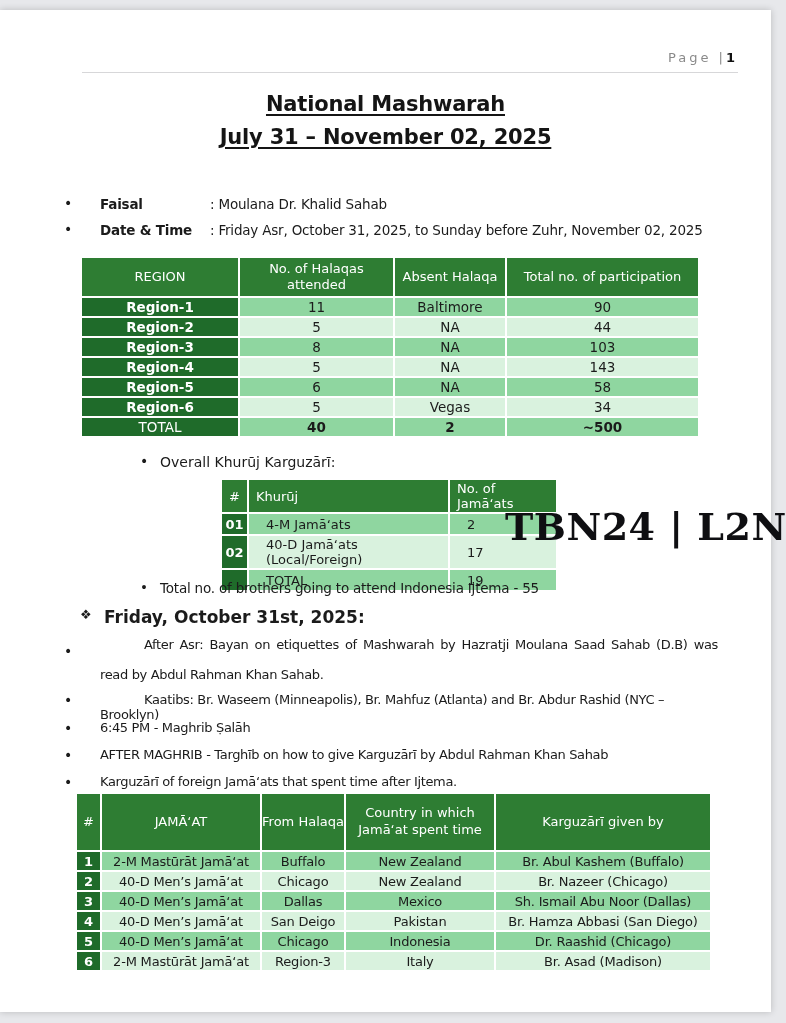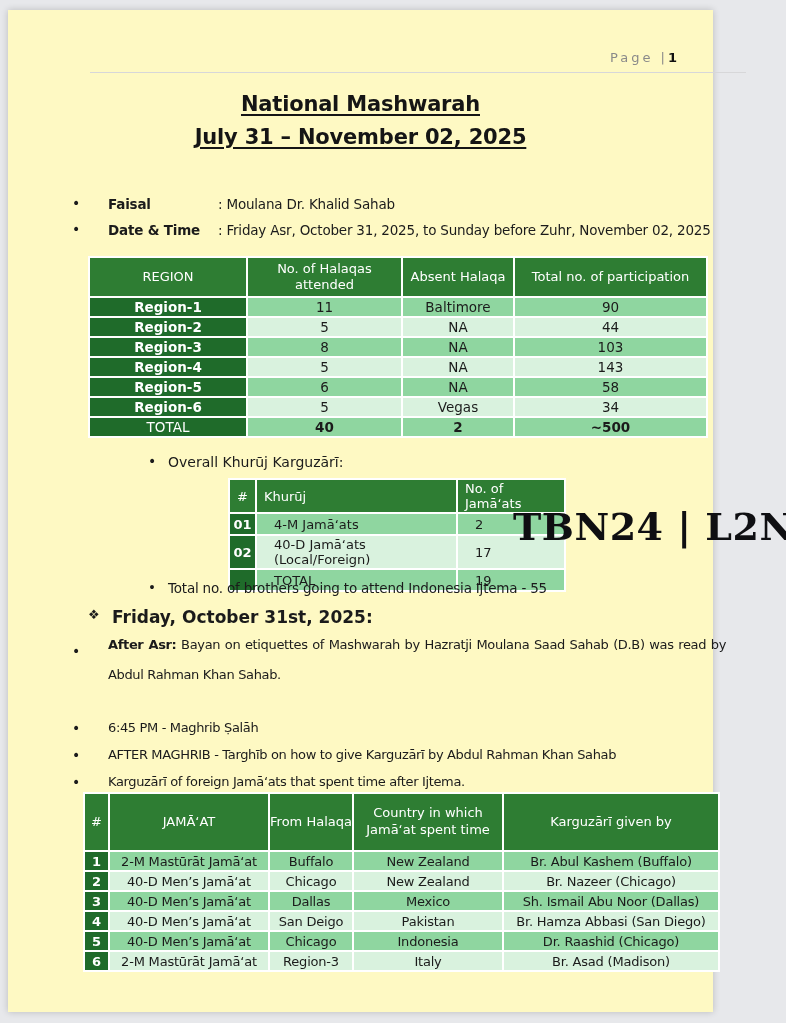--- a/index.html
+++ b/index.html
@@ -14,22 +14,22 @@
   *{box-sizing:border-box;margin:0;padding:0;}
   html,body{width:786px;height:1023px;}
   body{
     background:#e7e8eb;
     font-family:"DejaVu Sans", sans-serif;
     color:var(--text);
     position:relative;
     overflow:hidden;
   }
   .sheet{
-    position:absolute;left:8px;top:10px;width:705px;height:1002px;
-    background:#fef9c3;
+    position:absolute;left:0;top:10px;width:771px;height:1002px;
+    background:#ffffff;
     box-shadow:0 0 7px rgba(0,0,0,.20);
   }
   
   .page-num{
     position:absolute;top:40px;right:36px;
     font-size:13px;color:var(--gray);letter-spacing:3px;
   }
   .page-num .pg-n{color:#111;font-weight:bold;letter-spacing:0;}
   .head-rule{
     position:absolute;top:62px;left:82px;width:656px;height:1px;
@@ -75,21 +75,21 @@
     font-family:"DejaVu Serif", serif;font-weight:bold;font-size:38px;
     color:var(--wm);white-space:nowrap;letter-spacing:0.5px;z-index:5;
   }
   .note-bullet{position:absolute;left:140px;top:570px;font-size:13.5px;padding-left:20px;letter-spacing:-0.2px;}
   .note-bullet::before{content:"•";position:absolute;left:0;top:-1px;}
   .friday-heading{position:absolute;left:80px;top:597px;font-size:17px;font-weight:bold;padding-left:24px;}
   .friday-heading::before{content:"❖";position:absolute;left:0;top:0;font-weight:400;font-size:13px;}
   
   .fb{position:absolute;left:62px;width:656px;font-size:13px;padding-left:38px;letter-spacing:-0.35px;}
   .fb::before{content:"•";position:absolute;left:2px;top:0;font-size:14px;}
-  .fb b{font-weight:bold;}
+  .fb b{font-weight:normal;margin-left:44px;}
   .fb-afterasr{top:620px;line-height:30px;text-align:justify;}
   .fb-afterasr::before{top:6px;}
   .fb-kaatibs{top:682px;}
   .fb-645{top:710px;}
   .fb-maghrib{top:737px;}
   .fb-karguzari{top:764px;}
   
   .jamaat-table{left:75px;top:782px;width:635px;font-size:13px;}
   .jamaat-table th{height:58px;text-align:center;vertical-align:middle;line-height:1.3;font-size:13px;}
   .jamaat-table td{height:20px;text-align:center;vertical-align:middle;letter-spacing:-0.2px;}
@@ -217,20 +217,23 @@
   <div class="note-bullet">
     <span>Total no. of brothers going to attend Indonesia Ijtema - 55</span>
   </div>
 
   <div class="friday-heading">
     <span>Friday, October 31st, 2025:</span>
   </div>
 
   <div class="fb fb-afterasr">
     <b>After Asr:</b><span> Bayan on etiquettes of Mashwarah by Hazratji Moulana Saad Sahab (D.B) was read by Abdul Rahman Khan Sahab.</span>
+  </div>
+  <div class="fb fb-kaatibs">
+    <b>Kaatibs</b><span>: Br. Waseem (Minneapolis), Br. Mahfuz (Atlanta) and Br. Abdur Rashid (NYC – Brooklyn)</span>
   </div>
   <div class="fb fb-645">
     <span>6:45 PM - Maghrib Ṣalāh</span>
   </div>
   <div class="fb fb-maghrib">
     <span>AFTER MAGHRIB - Targhīb on how to give Karguzārī by Abdul Rahman Khan Sahab</span>
   </div>
   <div class="fb fb-karguzari">
     <span>Karguzārī of foreign Jamā‘ats that spent time after Ijtema.</span>
   </div>

